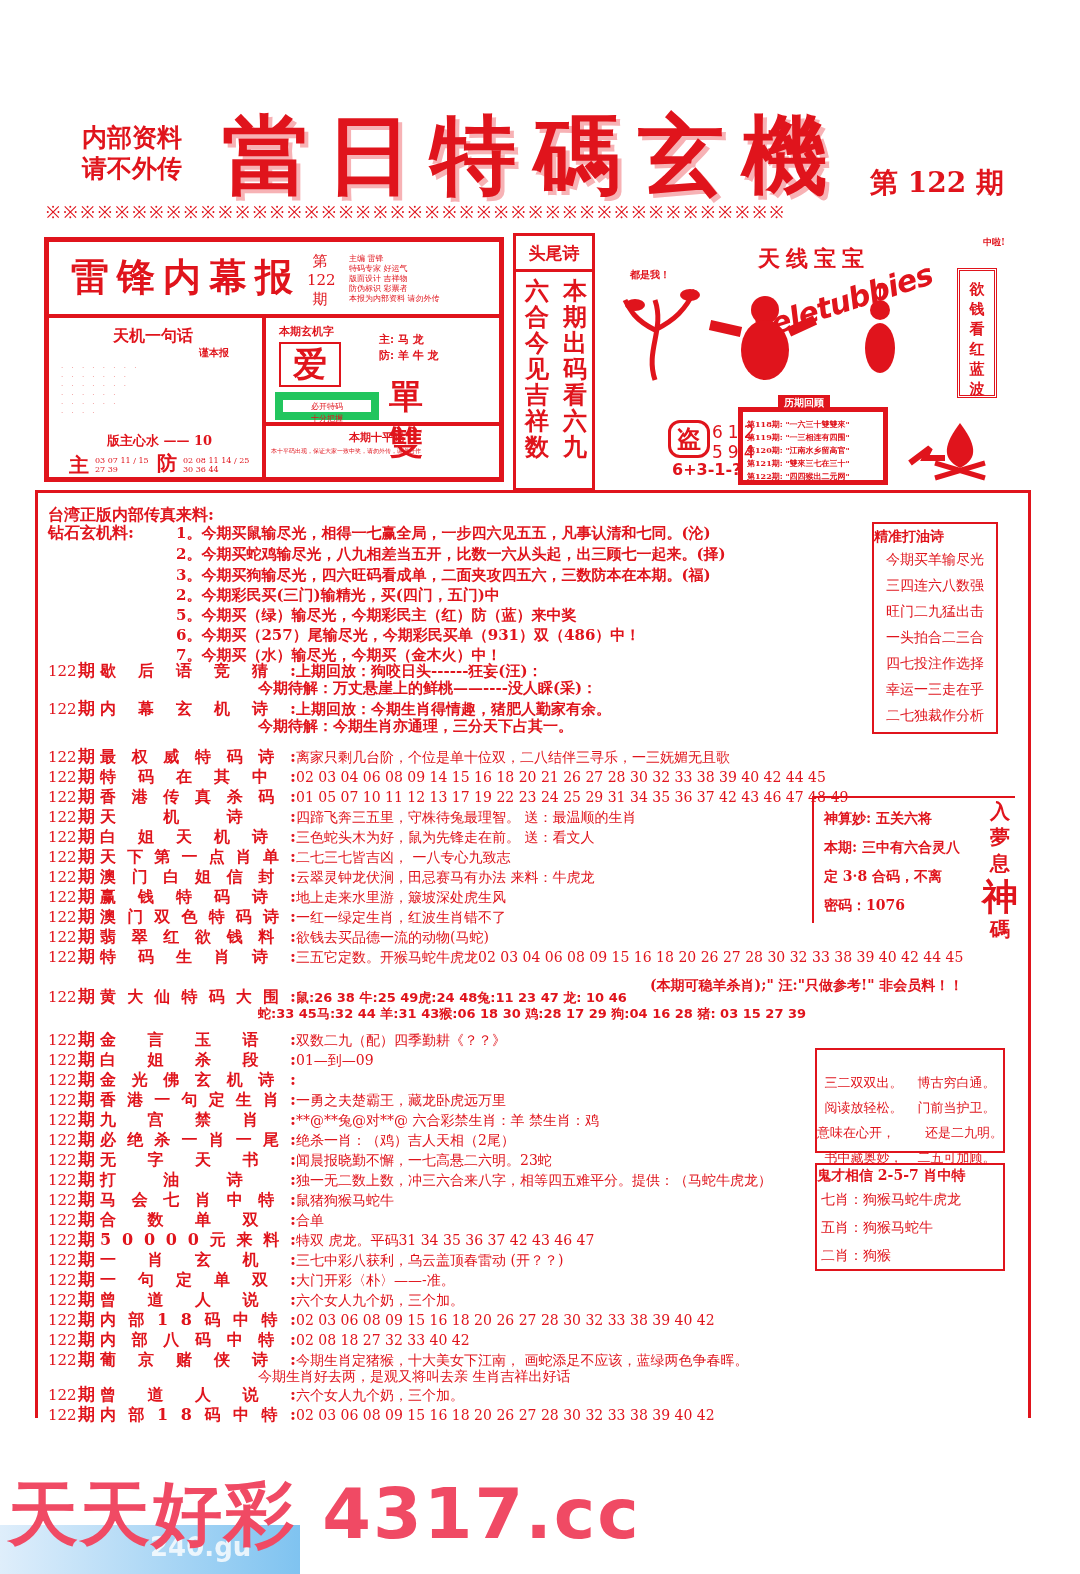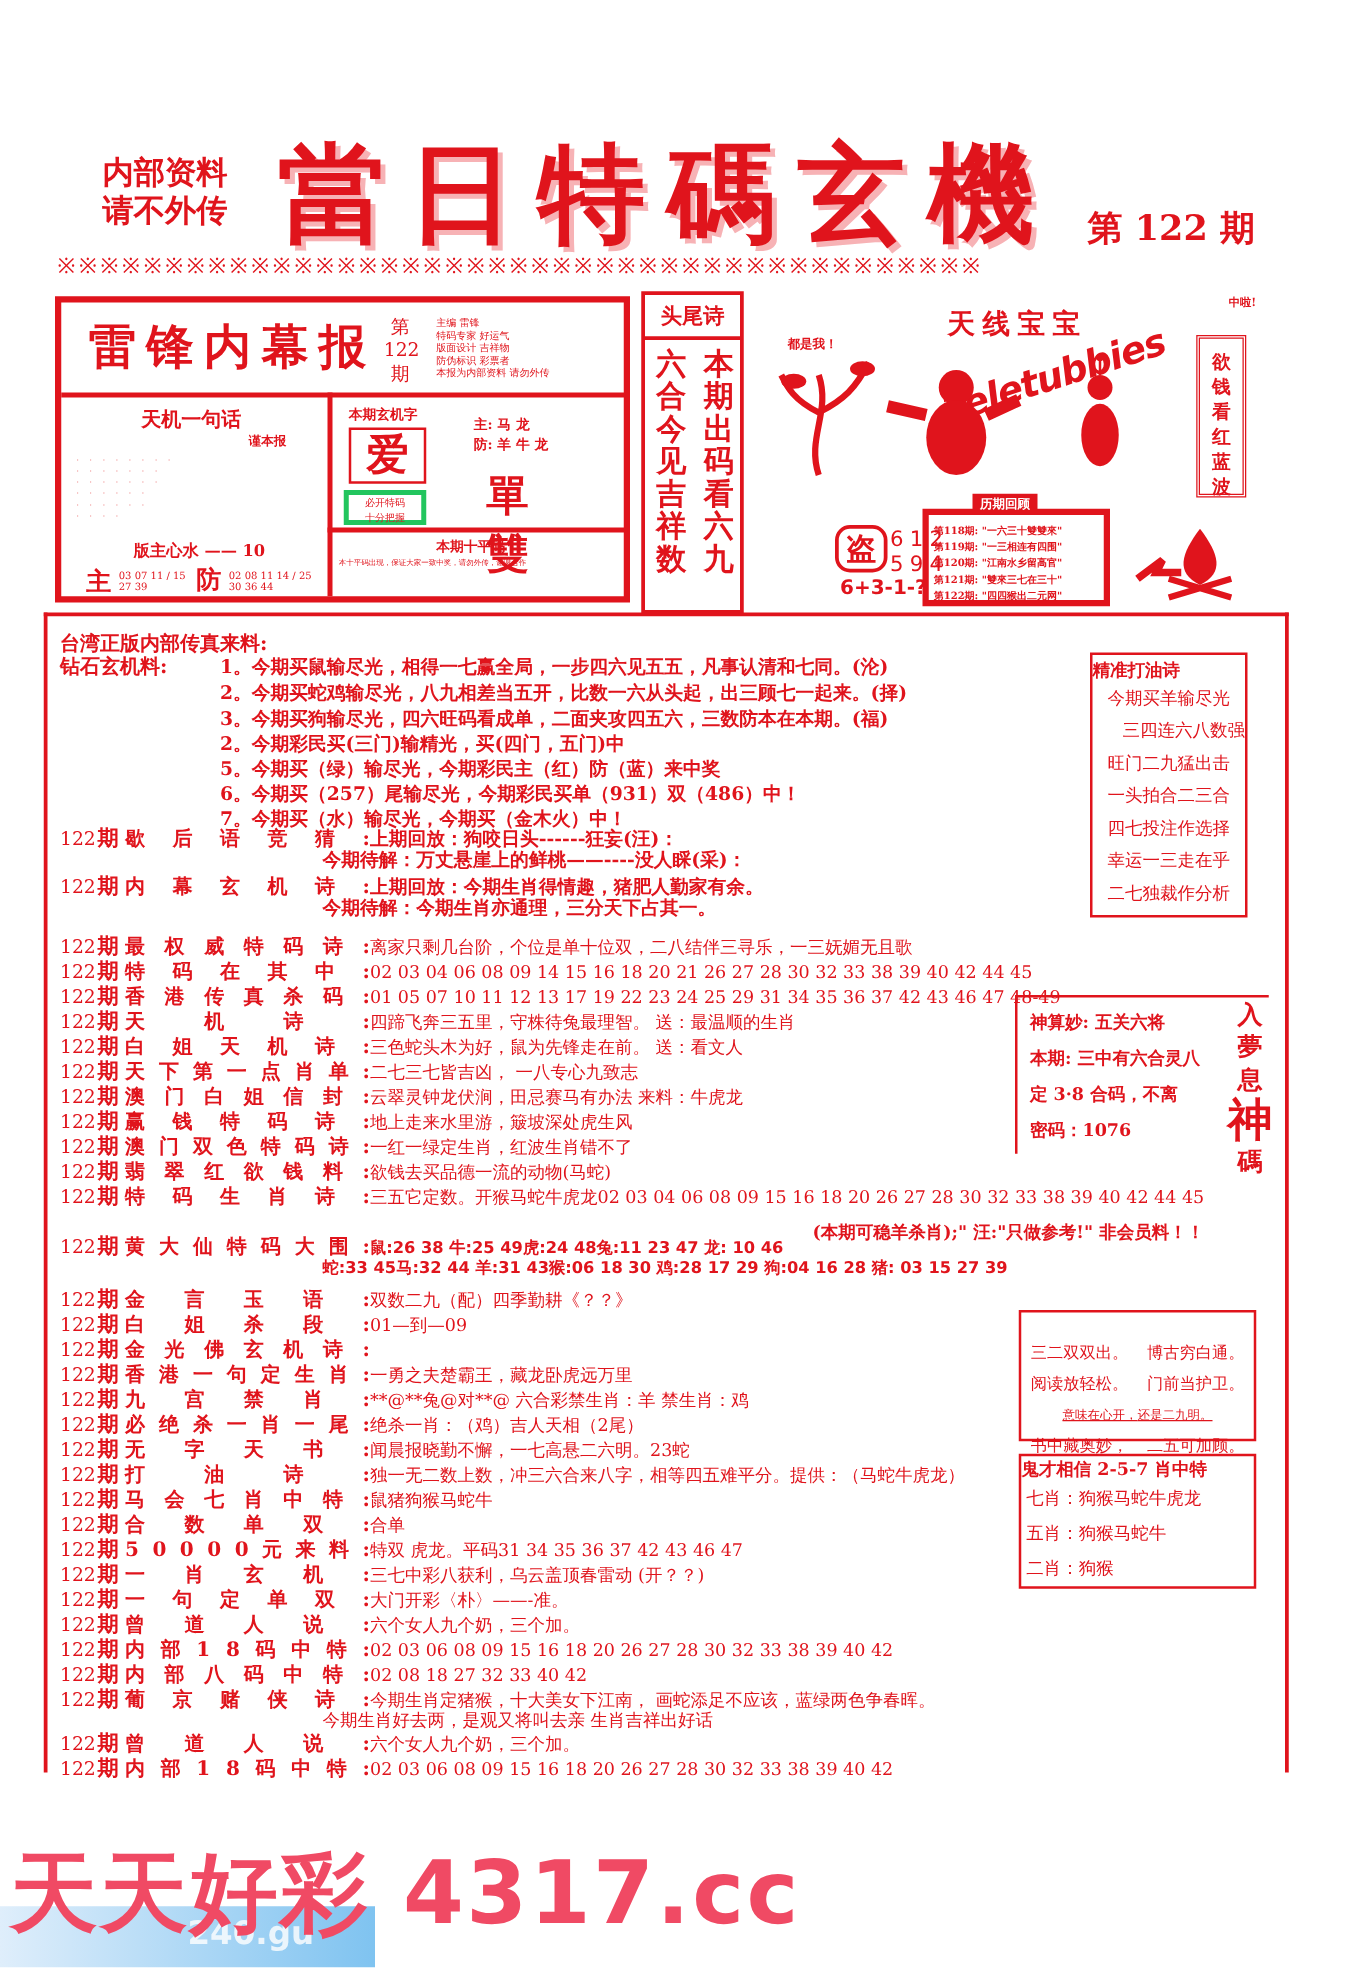--- a/index.html
+++ b/index.html
@@ -14,21 +14,21 @@
 
 .box1{left:44px;top:237px;width:460px;height:245px;border:5px solid #e0141c}
 .t-leifeng{left:22px;top:10px;font-size:38px;font-weight:900;letter-spacing:8px;white-space:nowrap}
 .t-issue-v{left:258px;top:10px;font-size:15px;line-height:19px;text-align:center;width:26px}
 .t-meta{left:300px;top:12px;font-size:8px;line-height:10px;width:150px;color:#e0141c}
 .hline{position:absolute;height:4px;background:#e0141c}
 .vline{position:absolute;width:4px;background:#e0141c}
 .sec-title{font-size:16px;font-weight:bold;white-space:nowrap}
 .dots{font-size:7px;color:#e88;line-height:9px;letter-spacing:3px}
 .ai-box{border:2px solid #e0141c;width:62px;height:45px;font-size:34px;font-weight:900;text-align:center;line-height:40px}
-.sub-box{border:4px solid #22c55e;width:66px;height:28px;font-size:8px;text-align:center;line-height:12px;padding-top:1px}
+.sub-box{border:8px solid #22c55e;width:104px;height:28px;font-size:8px;text-align:center;line-height:12px;padding-top:1px}
 .big-dan{font-size:34px;font-weight:900;letter-spacing:20px}
 
 .poem-box{left:513px;top:233px;width:82px;height:258px;border:3px solid #e0141c}
 .poem-title{position:absolute;left:0;top:0;width:100%;height:36px;border-bottom:3px solid #e0141c;font-size:17px;font-weight:bold;text-align:center;line-height:34px}
 .poem-col{position:absolute;top:42px;width:30px;font-size:24px;line-height:26px;text-align:center;font-family:"DejaVu Sans",sans-serif;font-weight:bold}
 
 .tele-title{left:758px;top:244px;font-size:22px;font-weight:bold;letter-spacing:6px}
 .tele-word{left:752px;top:284px;font-size:30px;font-weight:900;font-style:italic;transform:rotate(-18deg);letter-spacing:-1px;font-family:"DejaVu Sans",sans-serif}
 .dao-box{left:668px;top:420px;width:42px;height:38px;border:3px solid #e0141c;border-radius:12px;font-size:24px;font-weight:bold;text-align:center;line-height:32px}
 .nums{left:712px;top:422px;font-size:17px;line-height:20px;letter-spacing:5px;font-family:"DejaVu Sans",sans-serif}
@@ -616,21 +616,21 @@
         <span>:</span>
       </span>
       <span class="val">02 03 06 08 09 15 16 18 20 26 27 28 30 32 33 38 39 40 42</span>
     </div>
   </div>
 
 <div class="side-box" style="left:872px;top:522px;width:126px;height:212px">
   <div class="side-title" style="padding-top:4px">精准打油诗</div>
   <div id="dayou">
       <div class="side-line" style="line-height: 26px;">今期买羊输尽光</div>
-      <div class="side-line" style="line-height: 26px; text-align: right;">三四连六八数强</div>
+      <div class="side-line" style="line-height: 26px;">三四连六八数强</div>
       <div class="side-line" style="line-height: 26px;">旺门二九猛出击</div>
       <div class="side-line" style="line-height: 26px;">一头拍合二三合</div>
       <div class="side-line" style="line-height: 26px;">四七投注作选择</div>
       <div class="side-line" style="line-height: 26px;">幸运一三走在乎</div>
       <div class="side-line" style="line-height: 26px;">二七独裁作分析</div>
     </div>
 </div>
 
 <div class="side-box" style="left:812px;top:796px;width:203px;height:127px;border-right:none;border-bottom:none">
   <div id="shensuan" style="padding:6px 0 0 10px">
@@ -651,21 +651,21 @@
 <div class="side-box" style="left:815px;top:1048px;width:190px;height:105px">
   <div id="verse" style="padding-top:20px">
       <div style="display: flex; justify-content: space-around; font-size: 13px; line-height: 25px;">
         <span>三二双双出。</span>
         <span>博古穷白通。</span>
       </div>
       <div style="display: flex; justify-content: space-around; font-size: 13px; line-height: 25px;">
         <span>阅读放轻松。</span>
         <span>门前当护卫。</span>
       </div>
-      <div style="display: flex; justify-content: center; font-size: 10px; line-height: 25px; text-decoration: underline;">
+      <div style="display: flex; justify-content: space-between; font-size: 13px; line-height: 25px;">
         <span>意味在心开，</span>
         <span>还是二九明。</span>
       </div>
       <div style="display: flex; justify-content: space-around; font-size: 13px; line-height: 25px;">
         <span>书中藏奥妙，</span>
         <span>二五可加顾。</span>
       </div>
     </div>
 </div>
 <div class="side-box" style="left:815px;top:1163px;width:190px;height:108px">

